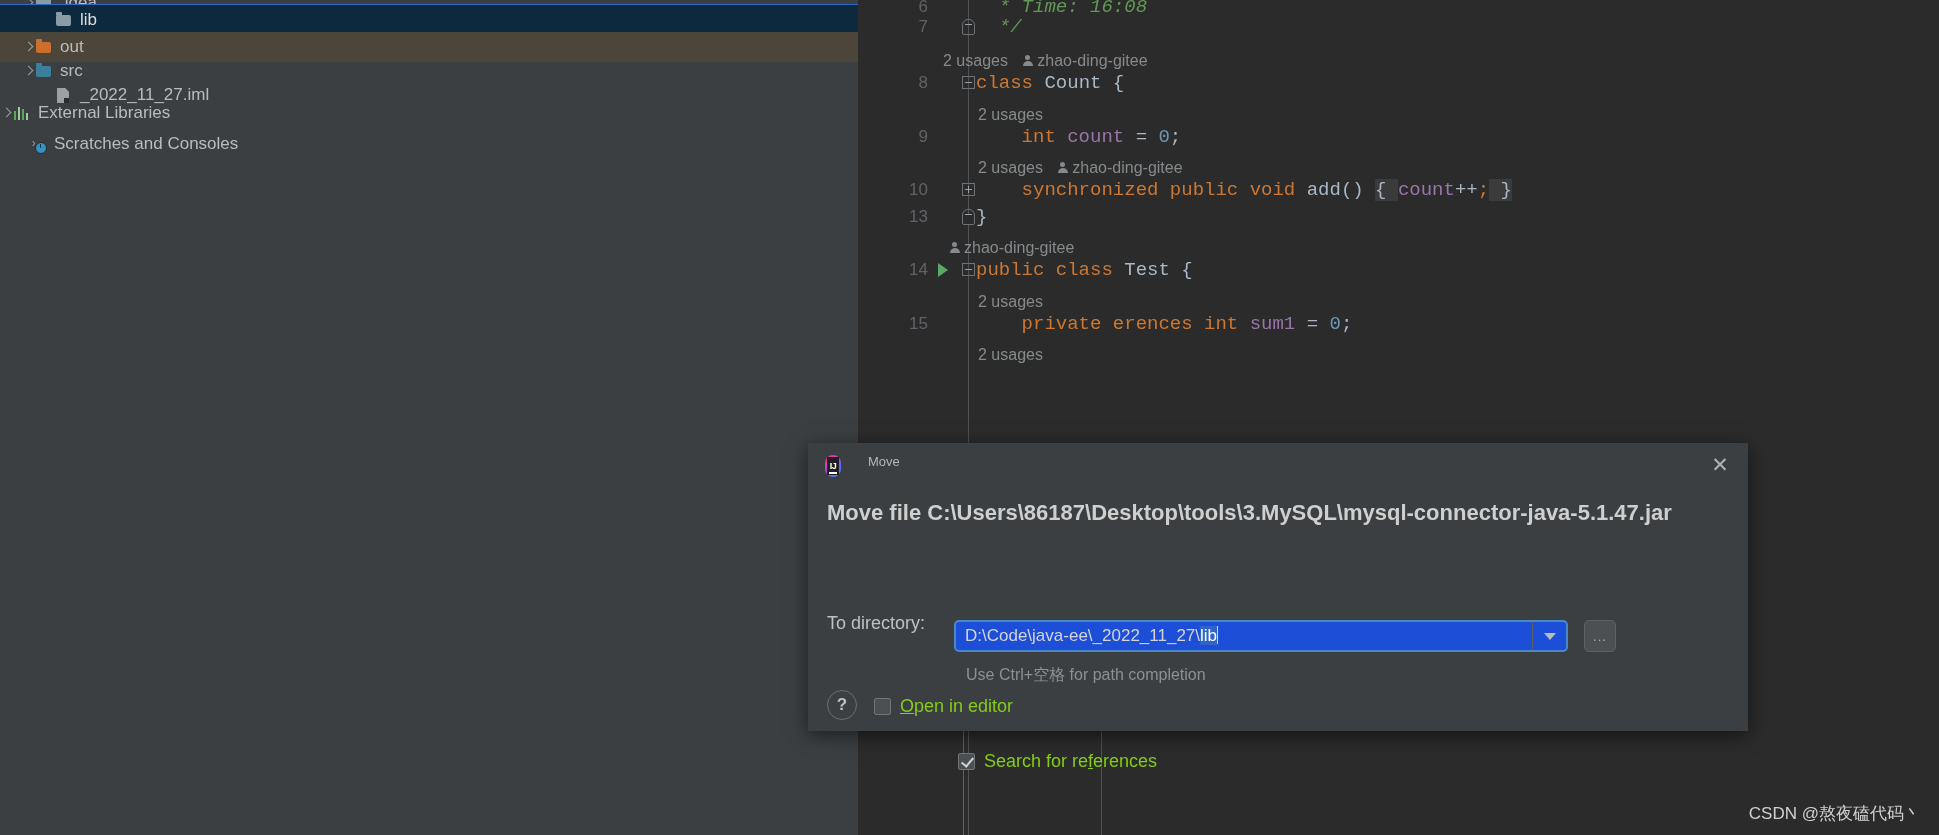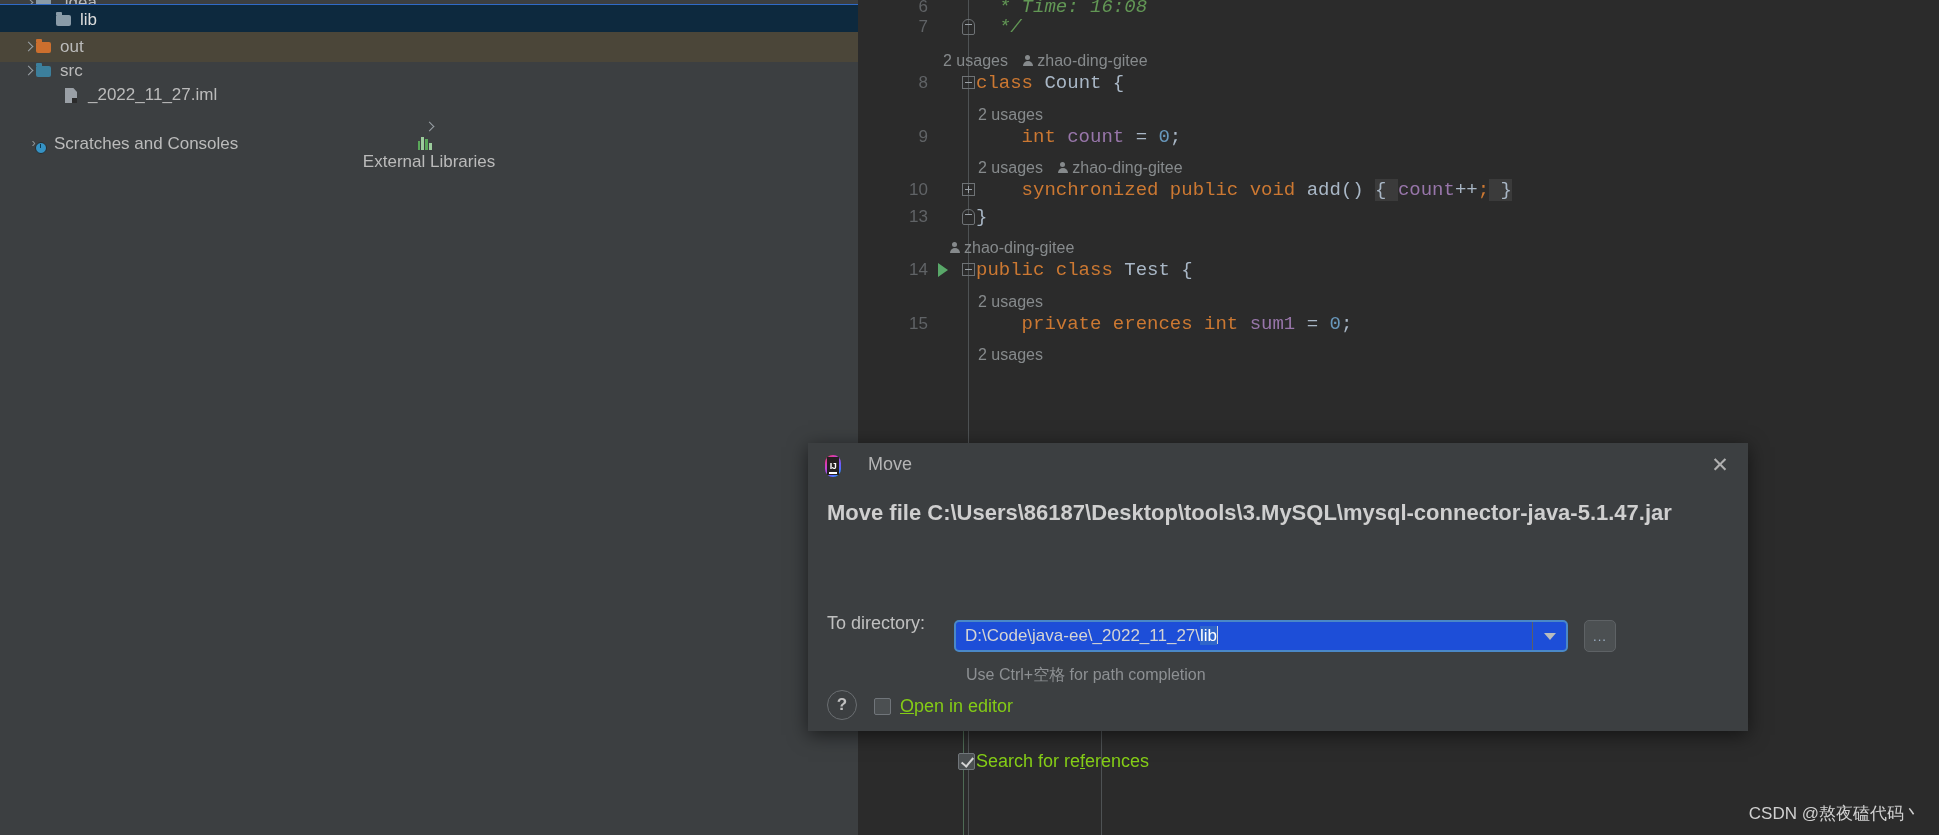--- a/index.html
+++ b/index.html
@@ -248,21 +248,21 @@
     color: #fff; font-size: 9px; font-weight: bold;
     font-family: "Liberation Sans", sans-serif;
     letter-spacing: -0.5px;
   }
   #ij-logo .inner::after {
     content:""; position:absolute; left:4px; bottom:3px;
     width:8px; height:1.6px; background:#fff;
   }
   #dlg-title {
     position: absolute; left: 60px; top: 11px;
-    font-size: 18px; color: #b5b5b5;
+    font-size: 13px; color: #b5b5b5;
   }
   #dlg-close {
     position: absolute; right: 16px; top: 10px;
     width: 24px; height: 24px;
     color: #b0b0b0; font-size: 21px; line-height: 24px;
     text-align: center; cursor: pointer;
   }
   #dlg-message {
     position: absolute; left: 19px; top: 57px;
     font-size: 22px; font-weight: bold; color: #cfcfcf;
@@ -321,21 +321,21 @@
     display: flex; align-items: center; justify-content: center;
     color: #9fb3c8; font-size: 13px; letter-spacing: 1px;
     cursor: pointer;
   }
   #hint-text {
     position: absolute; left: 158px; top: 222px;
     font-size: 16px; color: #8d9093;
   }
   #search-refs-row {
     position: absolute; left: 150px; top: 308px;
-    display: flex; align-items: center; gap: 1px;
+    display: flex; align-items: center; gap: 9px;
   }
   .cbx {
     width: 17px; height: 17px;
     box-sizing: border-box;
     background: #4b4f51;
     border: 1px solid #70757a;
     border-radius: 2px;
     position: relative;
     flex: 0 0 auto;
     cursor: pointer;
@@ -408,29 +408,29 @@
           <span>out</span>
         </div>
         <div class="tree-row" style="position: absolute; left: 0px; right: 0px; top: 56px;">
           <span style="display: inline-block; width: 22px;"></span>
           <span class="arrow closed"></span>
           <span class="ico">
             <span class="folder-shape" style="background: rgb(60, 127, 156);"></span>
           </span>
           <span>src</span>
         </div>
-        <div class="tree-row" style="position: absolute; left: 8px; right: 0px; top: 80px;">
+        <div class="tree-row" style="position: absolute; left: 0px; right: 0px; top: 80px;">
           <span style="display: inline-block; width: 42px;"></span>
           <span class="arrow "></span>
           <span class="ico">
             <span class="iml-ico"></span>
           </span>
           <span>_2022_11_27.iml</span>
         </div>
-        <div class="tree-row" style="position: absolute; left: 0px; right: 0px; top: 121px; flex-direction: column;">
+        <div class="tree-row" style="position: absolute; left: 0px; right: 0px; top: 98px;">
           <span style="display: inline-block;"></span>
           <span class="arrow closed"></span>
           <span class="ico">
             <span class="libs-ico">
               <i style="background: rgb(90, 167, 90); height: 9px;"></i>
               <i style="background: rgb(156, 204, 156); height: 13px;"></i>
               <i style="background: rgb(90, 167, 90); height: 11px;"></i>
               <i style="background: rgb(156, 204, 156); height: 7px;"></i>
             </span>
           </span>

